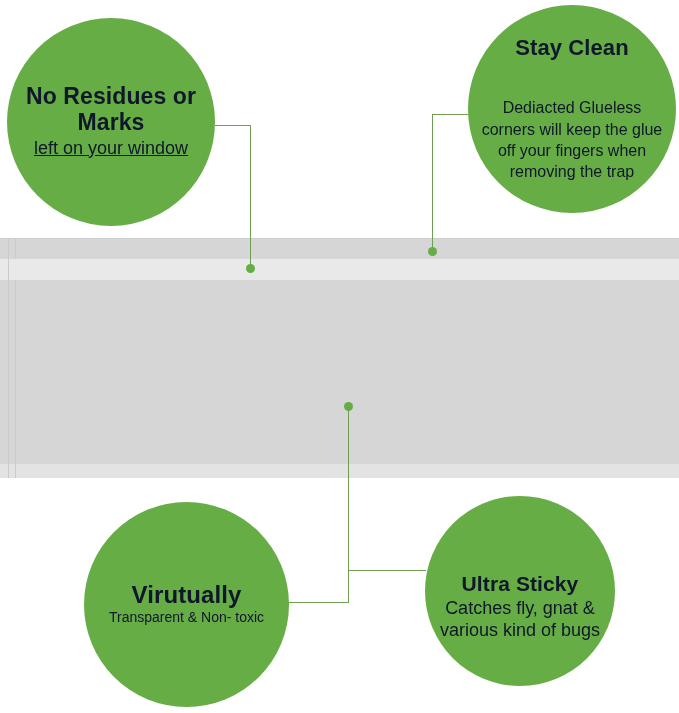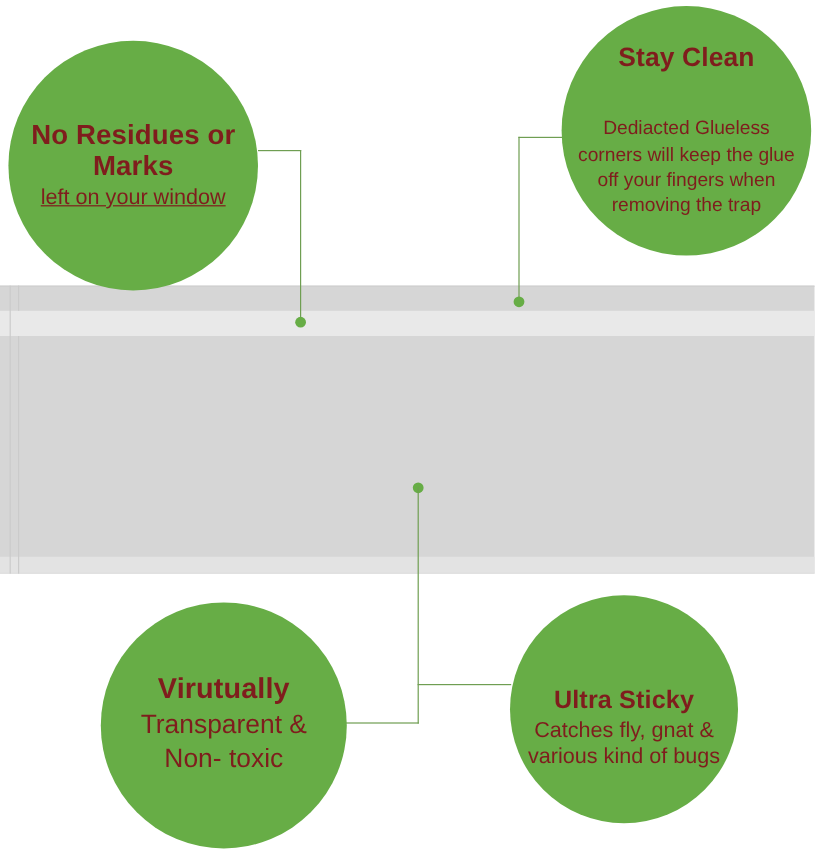--- a/index.html
+++ b/index.html
@@ -78,54 +78,54 @@
   
   .bubble {
     position: absolute;
     border-radius: 50%;
     background: #67ad46;
     display: flex;
     flex-direction: column;
     align-items: center;
     justify-content: center;
     text-align: center;
-    color: #7f1d1d;
+    color: #0f172a;
     box-sizing: border-box;
   }
   .bubble .title {
     font-weight: bold;
     line-height: 1.12;
     letter-spacing: 0.1px;
     margin: 0;
   }
   .bubble .body {
     line-height: 1.22;
     margin: 0;
   }
 
   
   #bubble-residues {
-    left: 7px; top: 34px; width: 208px; height: 208px;
+    left: 7px; top: 18px; width: 208px; height: 208px;
   }
   #bubble-residues .title { font-size: 23px; padding: 0 12px; }
   #bubble-residues .body  { font-size: 18px; padding: 2px 10px 0; text-decoration: underline; }
 
   
   #bubble-stayclean {
     left: 468px; top: 5px; width: 208px; height: 208px;
   }
   #bubble-stayclean .title { font-size: 22px; padding: 0 8px 1px; }
   #bubble-stayclean .body  { font-size: 16px; padding: 0 6px; line-height: 1.33; margin-top: 36px; }
 
   
   #bubble-transparent {
     left: 84px; top: 502px; width: 205px; height: 205px;
   }
   #bubble-transparent .title { font-size: 24px; padding: 0 10px 1px; }
-  #bubble-transparent .body  { font-size: 22px; padding: 0 10px; line-height: 1.28; }
+  #bubble-transparent .body  { font-size: 14px; padding: 0 10px; line-height: 1.28; }
 
   
   #bubble-sticky {
     left: 425px; top: 496px; width: 190px; height: 190px;
   }
   #bubble-sticky .title { font-size: 21px; padding: 0 8px 1px; margin-top: 32px; }
   #bubble-sticky .body  { font-size: 18px; padding: 0 8px; line-height: 1.26; }
 </style>
 </head>
 <body>

